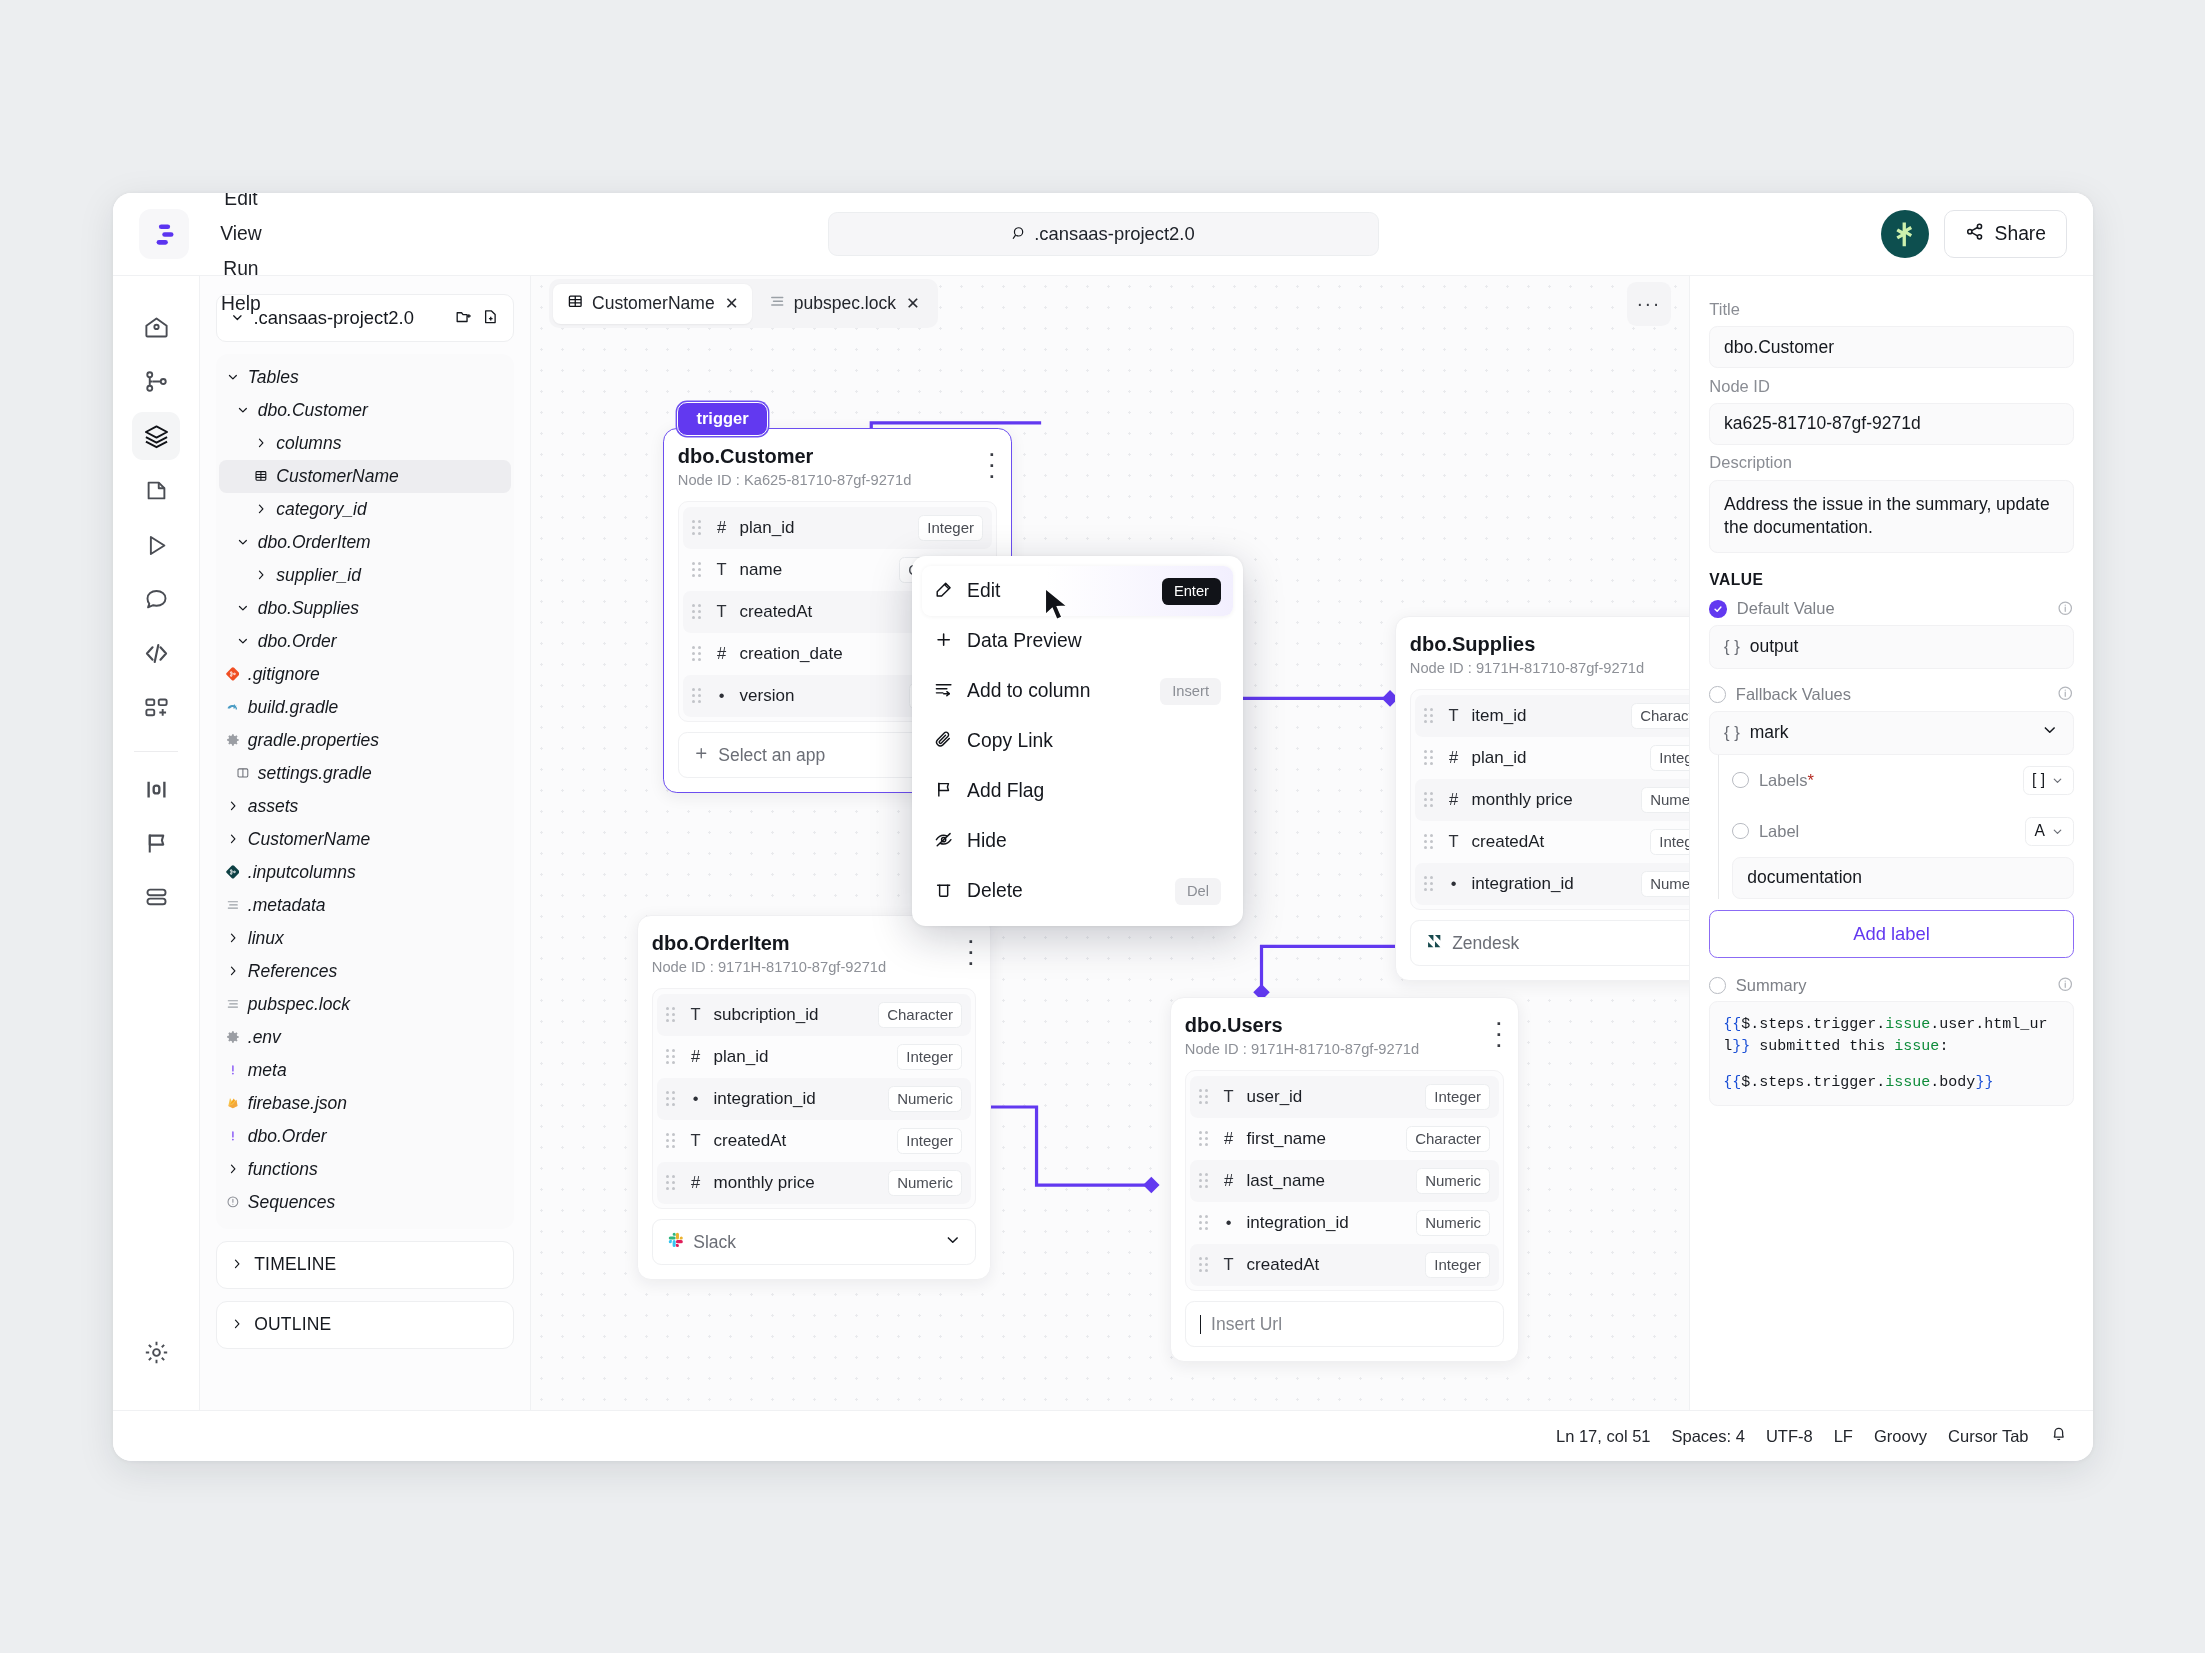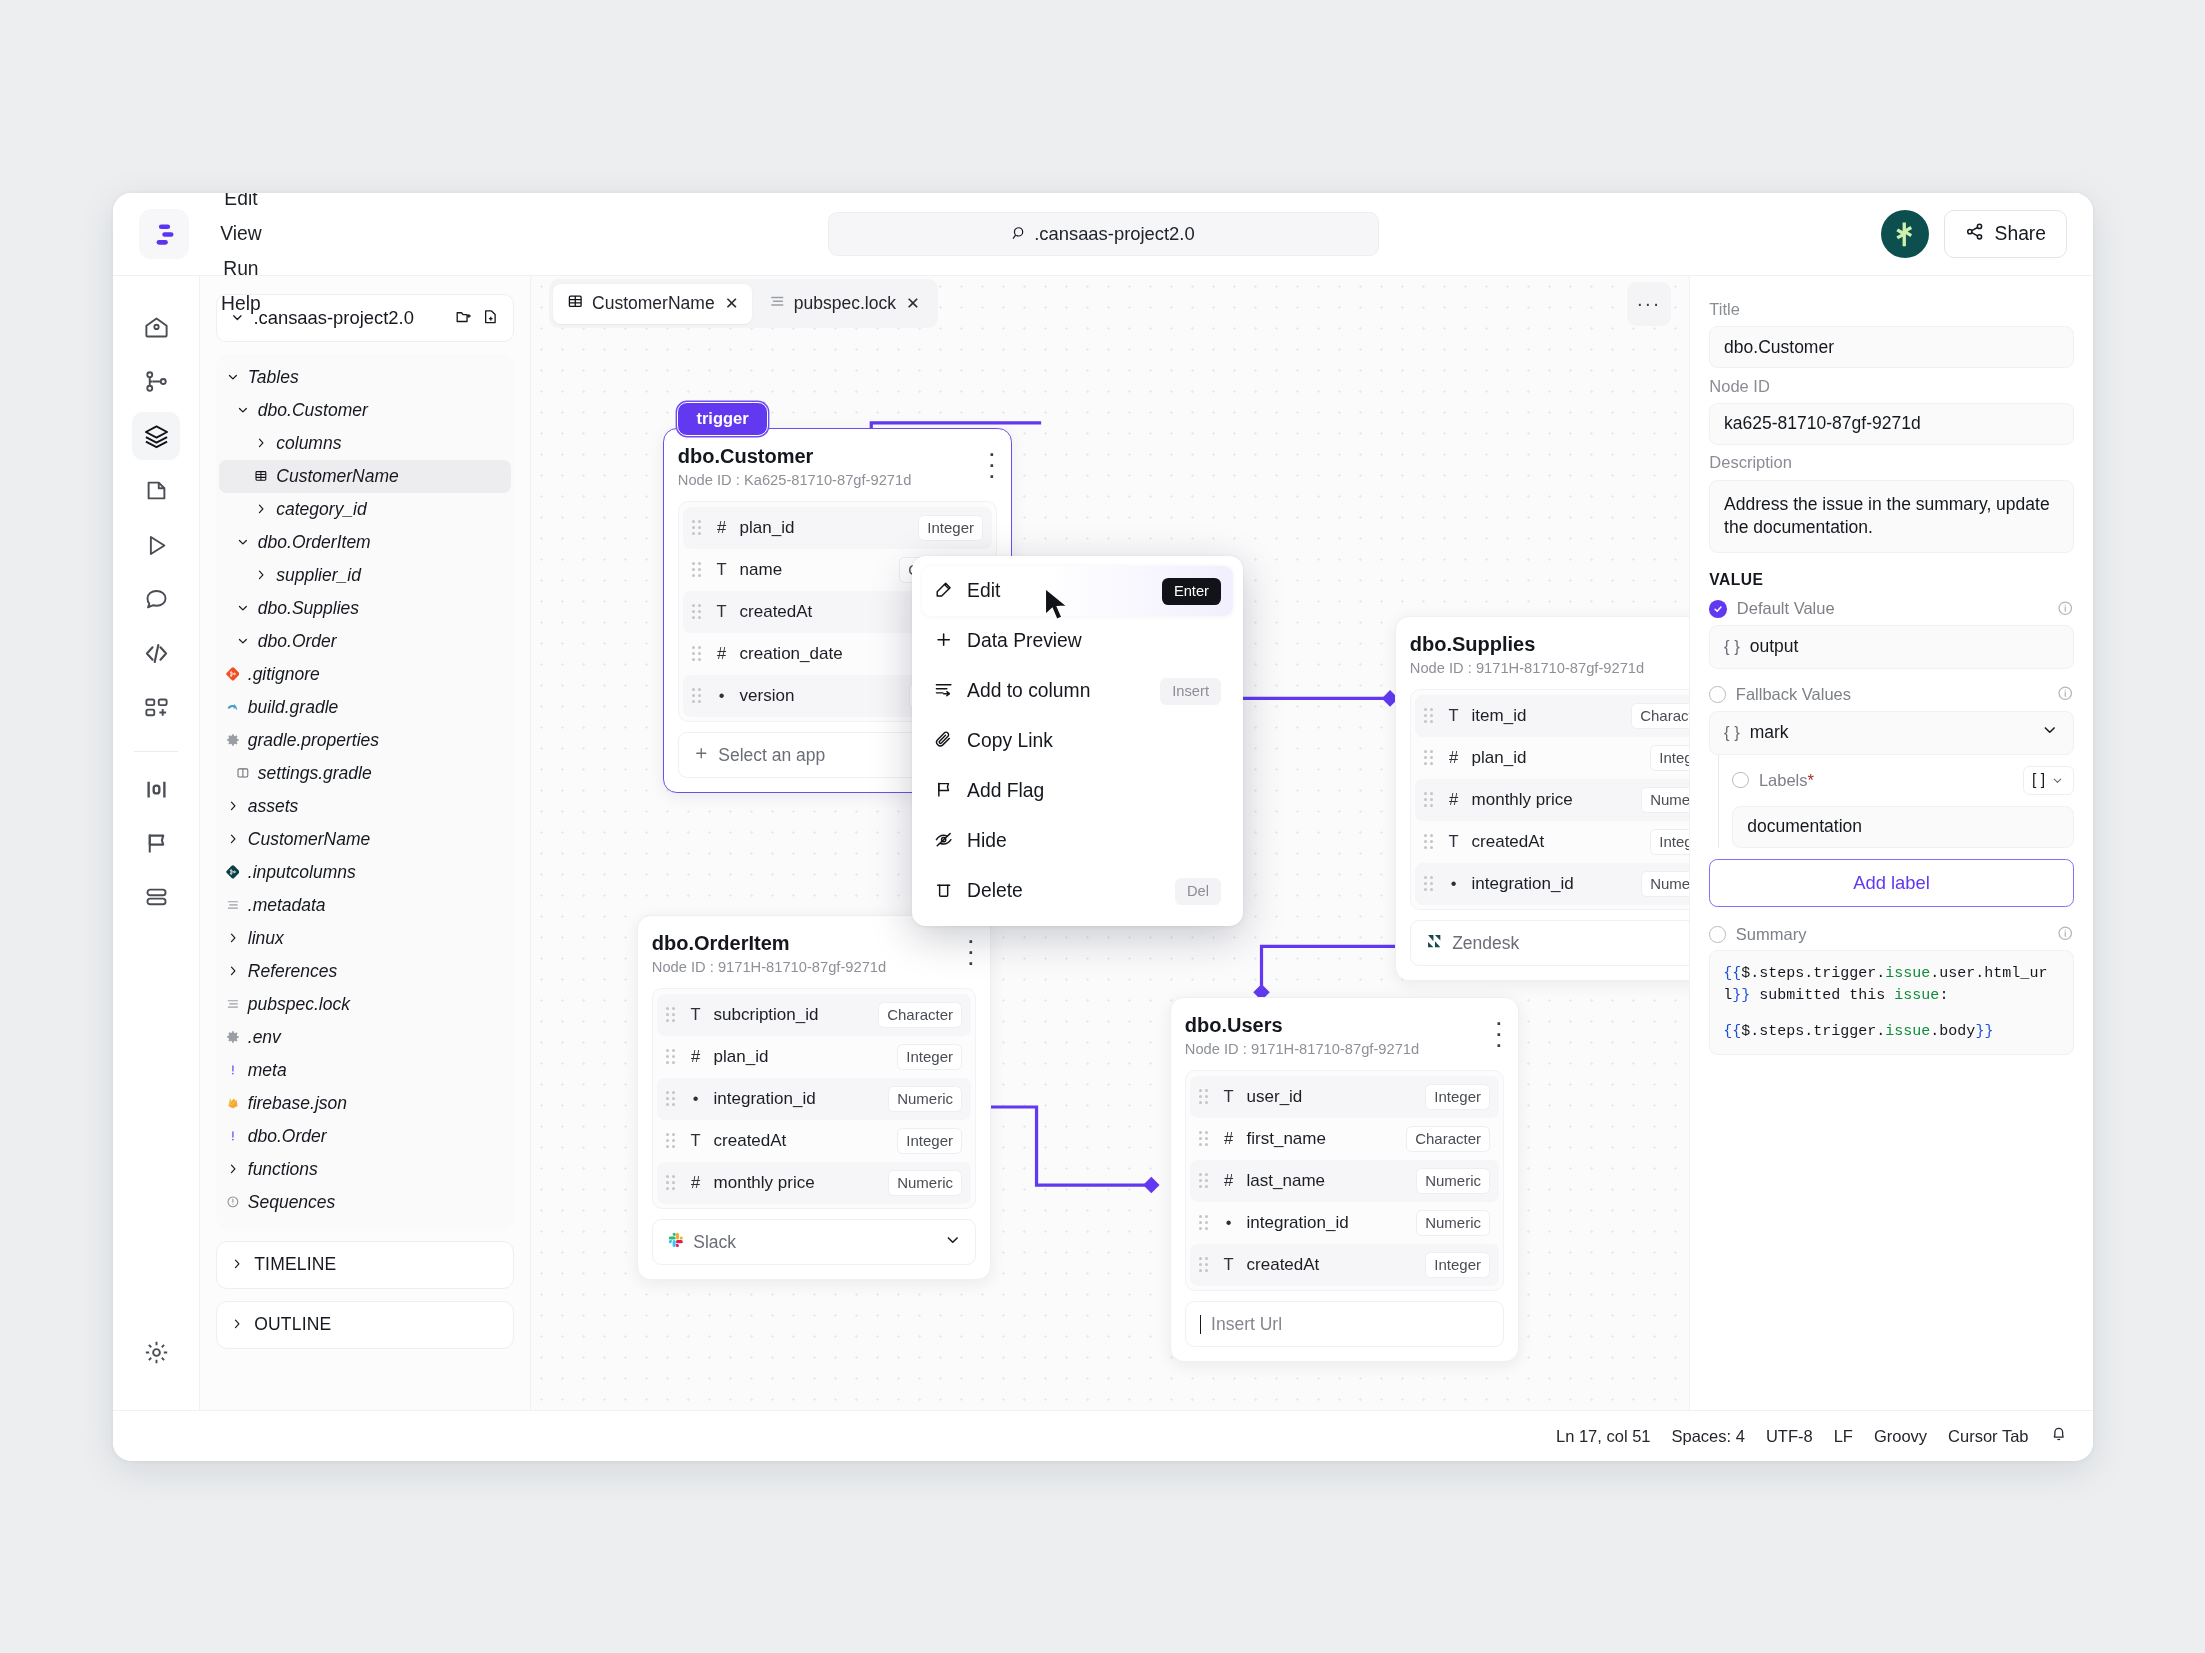--- a/index.html
+++ b/index.html
@@ -1100,20 +1100,30 @@
         <div class="nest-row">
           <span class="radio-off"></span>
           <span class="nname"><span>Labels</span><span class="req">*</span></span>
           <span class="minisel">
             <span>[ ]</span>
             <svg style="width:13px;height:13px" viewBox="0 0 24 24" fill="none" stroke="#6b6e76" stroke-width="2.2" stroke-linecap="round" stroke-linejoin="round">
                 <path d="M6 9.5 12 15.5 18 9.5"></path>
               </svg>
           </span>
         </div>
+        <div class="nest-row">
+          <span class="radio-off"></span>
+          <span class="nname">Label</span>
+          <span class="minisel">
+            <span>A</span>
+            <svg style="width:13px;height:13px" viewBox="0 0 24 24" fill="none" stroke="#6b6e76" stroke-width="2.2" stroke-linecap="round" stroke-linejoin="round">
+                <path d="M6 9.5 12 15.5 18 9.5"></path>
+              </svg>
+          </span>
+        </div>
         <div class="ifield">documentation</div>
       </div>
 
       <div class="addlabel">Add label</div>
 
       <div class="opt-row" style="margin-top:18.4px">
         <span class="radio-off"></span>
         <span class="oname">Summary</span>
         <span class="info"><svg viewBox="0 0 24 24" fill="none" stroke="#b3b6bc" stroke-width="1.8">
               <circle cx="12" cy="12" r="9"></circle>

